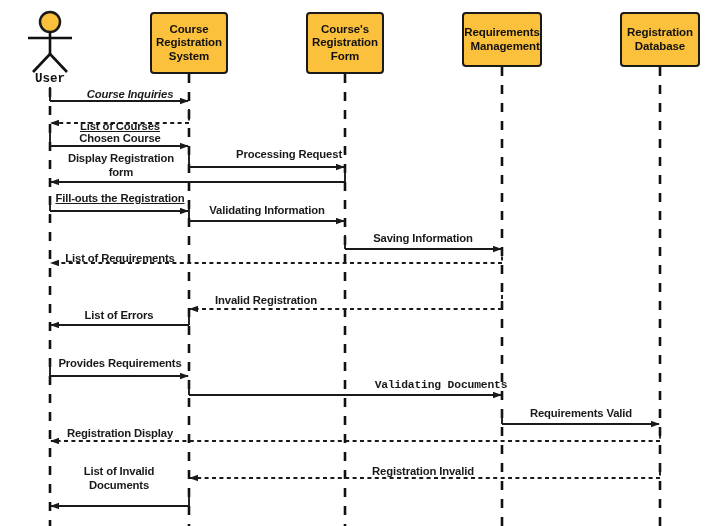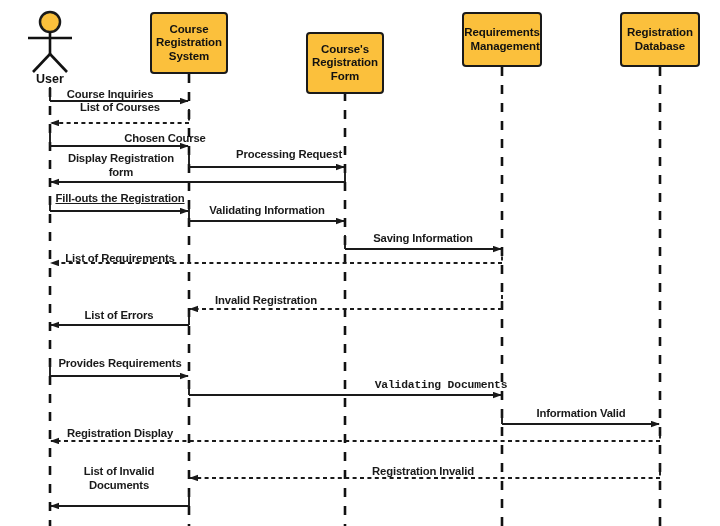--- a/index.html
+++ b/index.html
@@ -147,44 +147,44 @@
           <line x1="189" y1="492" x2="189" y2="506" stroke="#1a1a1a" stroke-width="1.9"></line>
           <line x1="189" y1="506" x2="51" y2="506" stroke="#1a1a1a" stroke-width="1.9" marker-end="url(#arrowL)"></line>
         </g>
       </g>
   </svg>
 
   <div id="boxes">
       <div class="participant-box" style="left: 150px; top: 12px; width: 78px; height: 62px;">
         <span>Course<br>Registration<br>System</span>
       </div>
-      <div class="participant-box" style="left: 306px; top: 12px; width: 78px; height: 62px; margin-top: 20px;">
+      <div class="participant-box" style="left: 306px; top: 12px; width: 78px; height: 62px;">
         <span>Course's<br>Registration<br>Form</span>
       </div>
       <div class="participant-box" style="left: 462px; top: 12px; width: 80px; height: 55px; text-align: right;">
         <span>Requirements<br>Management</span>
       </div>
       <div class="participant-box" style="left: 620px; top: 12px; width: 80px; height: 55px;">
         <span>Registration<br>Database</span>
       </div>
     </div>
   <div id="labels">
-      <div class="msg-label" style="width: 140px; left: 40px; top: 88px;">Course Inquiries</div>
-      <div class="msg-label" style="width: 140px; left: 50px; top: 101px;">List of Courses</div>
-      <div class="msg-label" style="width: 140px; left: 50px; top: 132px; margin-left: 45px;">Chosen Course</div>
+      <div class="msg-label" style="width: 140px; left: 60px; top: 88px; font-style: italic;">Course Inquiries</div>
+      <div class="msg-label" style="width: 140px; left: 50px; top: 120px; text-decoration: underline;">List of Courses</div>
+      <div class="msg-label" style="width: 140px; left: 50px; top: 132px;">Chosen Course</div>
       <div class="msg-label" style="width: 150px; left: 192px; top: 148px; text-align: right;">Processing Request</div>
       <div class="msg-label wrap" style="width: 130px; left: 56px; top: 152px;">Display Registration form</div>
       <div class="msg-label" style="width: 150px; left: 45px; top: 192px; text-decoration: underline;">Fill-outs the Registration</div>
       <div class="msg-label" style="width: 160px; left: 187px; top: 204px;">Validating Information</div>
       <div class="msg-label" style="width: 150px; left: 348px; top: 232px;">Saving Information</div>
       <div class="msg-label" style="width: 150px; left: 45px; top: 252px;">List of Requirements</div>
       <div class="msg-label" style="width: 150px; left: 191px; top: 294px;">Invalid Registration</div>
       <div class="msg-label" style="width: 140px; left: 49px; top: 309px;">List of Errors</div>
       <div class="msg-label" style="width: 160px; left: 40px; top: 357px;">Provides Requirements</div>
       <div class="msg-label" style="width: 160px; left: 361px; top: 379px; font-family: Liberation Mono, monospace;">Validating Documents</div>
-      <div class="msg-label" style="width: 160px; left: 501px; top: 407px;">Information  Valid</div>
+      <div class="msg-label" style="width: 160px; left: 501px; top: 407px;">Requirements  Valid</div>
       <div class="msg-label" style="width: 155px; left: 42.5px; top: 427px;">Registration Display</div>
       <div class="msg-label" style="width: 150px; left: 348px; top: 465px;">Registration Invalid</div>
       <div class="msg-label wrap" style="width: 115px; left: 61.5px; top: 465px;">List of Invalid Documents</div>
     </div>
 
-  <div class="actor-label" style="left:20px;top:72px;">User</div>
+  <div class="actor-label" style="left:20px;top:72px;font-family:Liberation Mono, monospace;">User</div>
 </div>
 
 </body></html>

